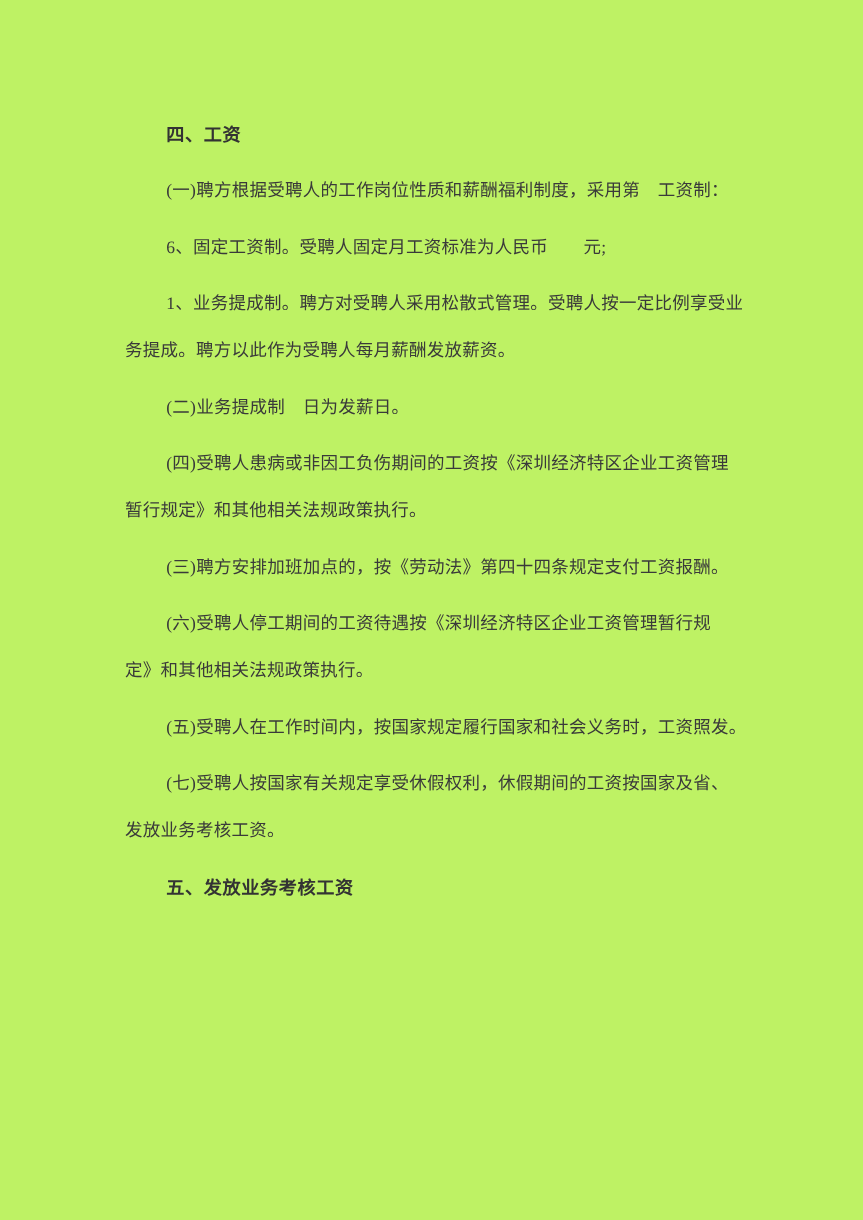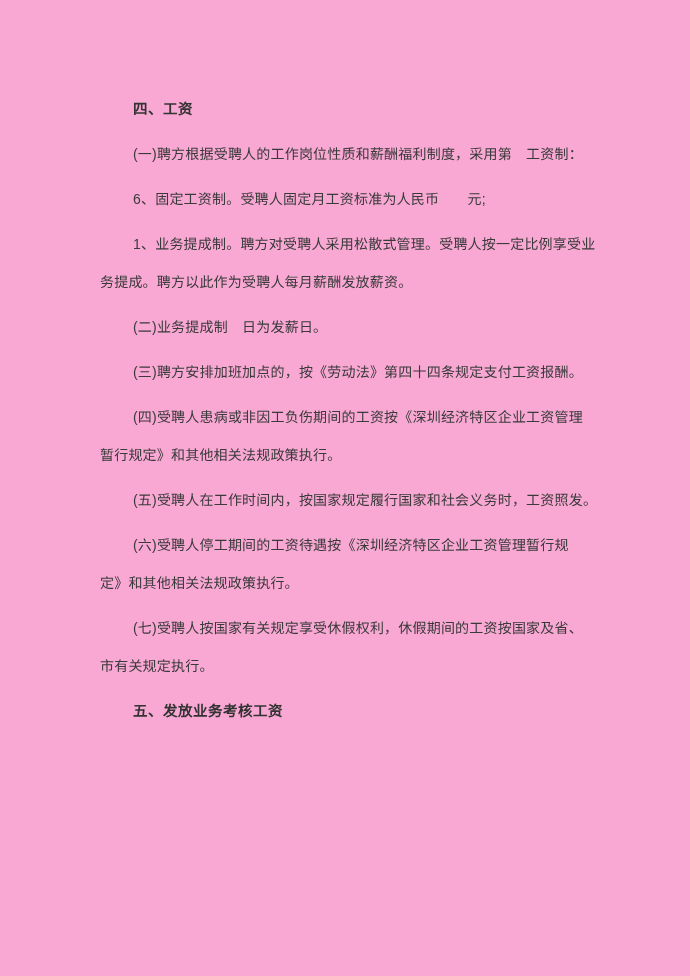--- a/index.html
+++ b/index.html
@@ -5,21 +5,21 @@
   html, body {
     margin: 0;
     padding: 0;
     background: #ffffff;
   }
   .page {
     position: relative;
     width: 690px;
     height: 976px;
     margin: 0 auto;
-    background: #f9a8d4;
+    background: #bef264;
     overflow: hidden;
     box-sizing: border-box;
     font-family: "Liberation Sans", "DejaVu Sans", sans-serif;
   }
   .doc-body {
     position: absolute;
     top: 90px;
     left: 100px;
     width: 505px;
     color: #3a3a3a;
@@ -35,49 +35,50 @@
     line-height: 38px;
     letter-spacing: 0.5px;
     white-space: pre-line;
   }
   .doc-para {
     margin: 0 0 7px 0;
     text-indent: 33px;
     line-height: 38px;
     letter-spacing: 0.2px;
     white-space: pre-line;
+    font-family: Liberation Serif, serif;
   }
 </style>
 </head>
 <body>
 
 <div class="page">
   <div class="doc-body">
 
     <h2 class="doc-heading">四、工资</h2>
 
     <p class="doc-para">(一)聘方根据受聘人的工作岗位性质和薪酬福利制度，采用第　工资制：</p>
 
     <p class="doc-para">6、固定工资制。受聘人固定月工资标准为人民币　　元;</p>
 
 
     <p class="doc-para">1、业务提成制。聘方对受聘人采用松散式管理。受聘人按一定比例享受业
 务提成。聘方以此作为受聘人每月薪酬发放薪资。</p>
 
     <p class="doc-para">(二)业务提成制　日为发薪日。</p>
 
-    <p class="doc-para">(三)聘方安排加班加点的，按《劳动法》第四十四条规定支付工资报酬。</p>
-
     <p class="doc-para">(四)受聘人患病或非因工负伤期间的工资按《深圳经济特区企业工资管理
 暂行规定》和其他相关法规政策执行。</p>
 
-    <p class="doc-para">(五)受聘人在工作时间内，按国家规定履行国家和社会义务时，工资照发。</p>
+    <p class="doc-para">(三)聘方安排加班加点的，按《劳动法》第四十四条规定支付工资报酬。</p>
 
     <p class="doc-para">(六)受聘人停工期间的工资待遇按《深圳经济特区企业工资管理暂行规
 定》和其他相关法规政策执行。</p>
 
+    <p class="doc-para">(五)受聘人在工作时间内，按国家规定履行国家和社会义务时，工资照发。</p>
+
     <p class="doc-para">(七)受聘人按国家有关规定享受休假权利，休假期间的工资按国家及省、
-市有关规定执行。</p>
+发放业务考核工资。</p>
 
     <h2 class="doc-heading">五、发放业务考核工资</h2>
 
   </div>
 </div>
 
 </body></html>

